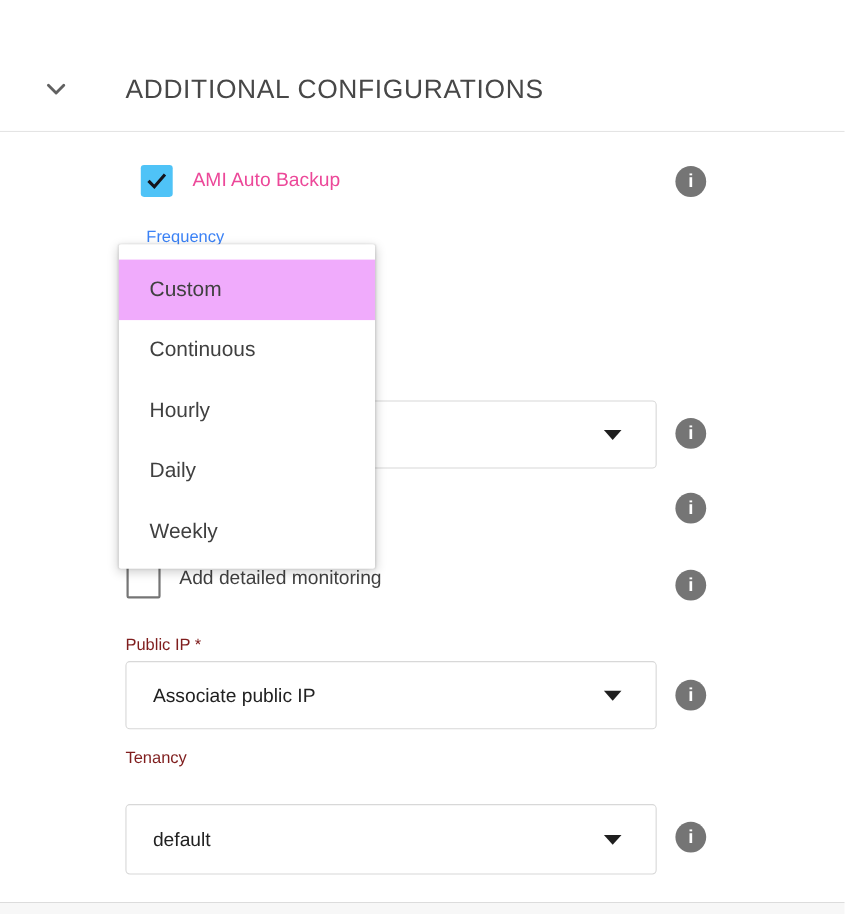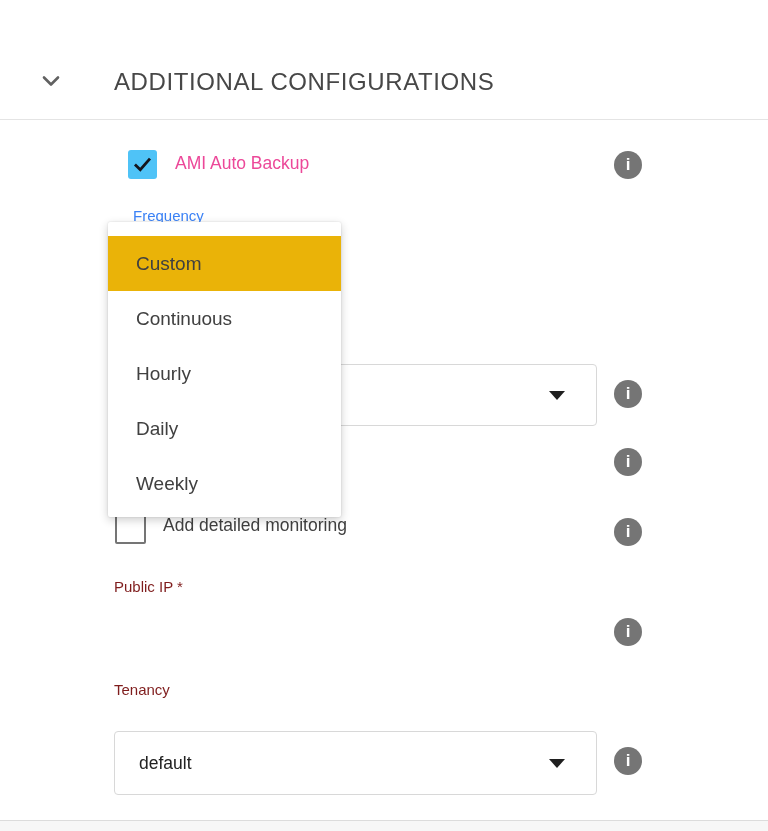--- a/index.html
+++ b/index.html
@@ -67,21 +67,21 @@
   .menu {
     position:absolute; left:108px; top:222px; width:233px; height:295px;
     background:#ffffff; border-radius:2px; z-index:10;
     box-shadow:0 3px 10px rgba(0,0,0,0.20), 0 0 2px rgba(0,0,0,0.14);
     padding:14px 0 6px 0;
   }
   .menu-item {
     height:55px; display:flex; align-items:center; padding-left:28px;
     font-size:19px; color:#404040; cursor:pointer;
   }
-  .menu-item.highlighted { background:#eab308; }
+  .menu-item.highlighted { background:#f0abfc; }
 
   
   .divider-bottom { position:absolute; left:0; top:820px; width:768px; height:1px; background:#dcdcdc; }
   .bottom-strip { position:absolute; left:0; top:821px; width:768px; height:10px; background:#f7f7f7; }
 </style>
 </head>
 <body>
 
 <div class="canvas">
 
@@ -105,20 +105,24 @@
   </div>
   <div class="info info-2">i</div>
 
   <div class="info info-3">i</div>
 
   <div class="cb-unchecked"></div>
   <div class="monitoring-label">Add detailed monitoring</div>
   <div class="info info-4">i</div>
 
   <div class="field-label label-public-ip">Public IP *</div>
+  <div class="select-box select-public-ip">
+    <span class="select-value">Associate public IP</span>
+    <span class="caret"></span>
+  </div>
   <div class="info info-5">i</div>
 
   <div class="field-label label-tenancy">Tenancy</div>
   <div class="select-box select-tenancy">
     <span class="select-value">default</span>
     <span class="caret"></span>
   </div>
   <div class="info info-6">i</div>
 
   <div class="menu">

